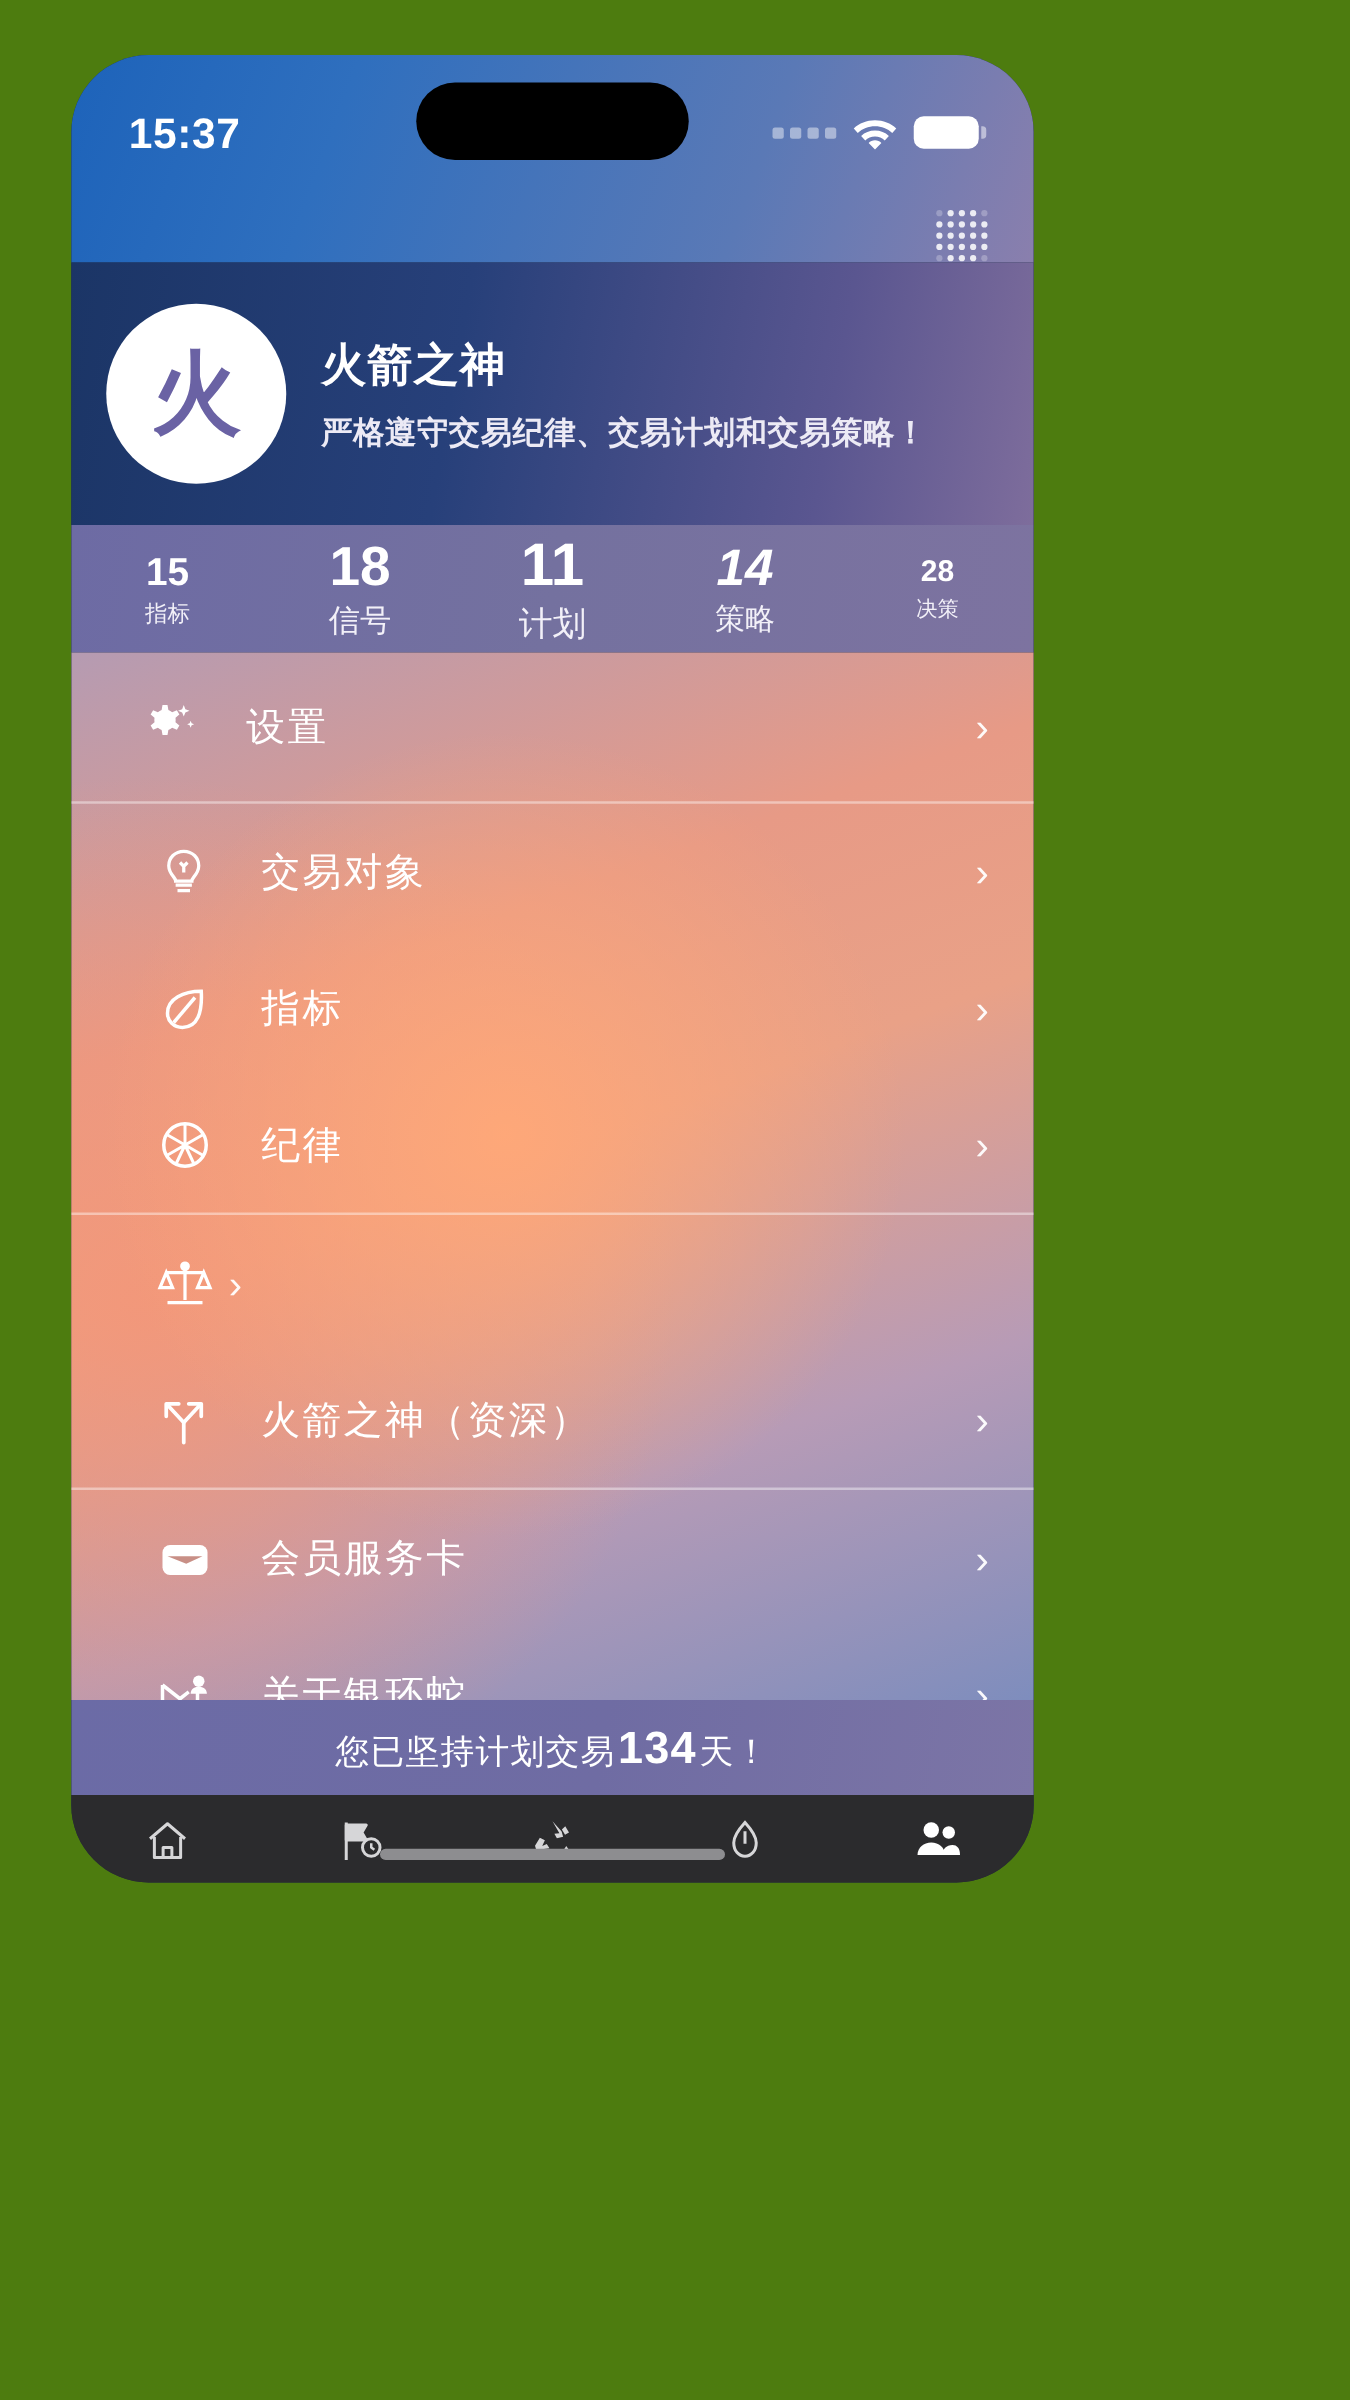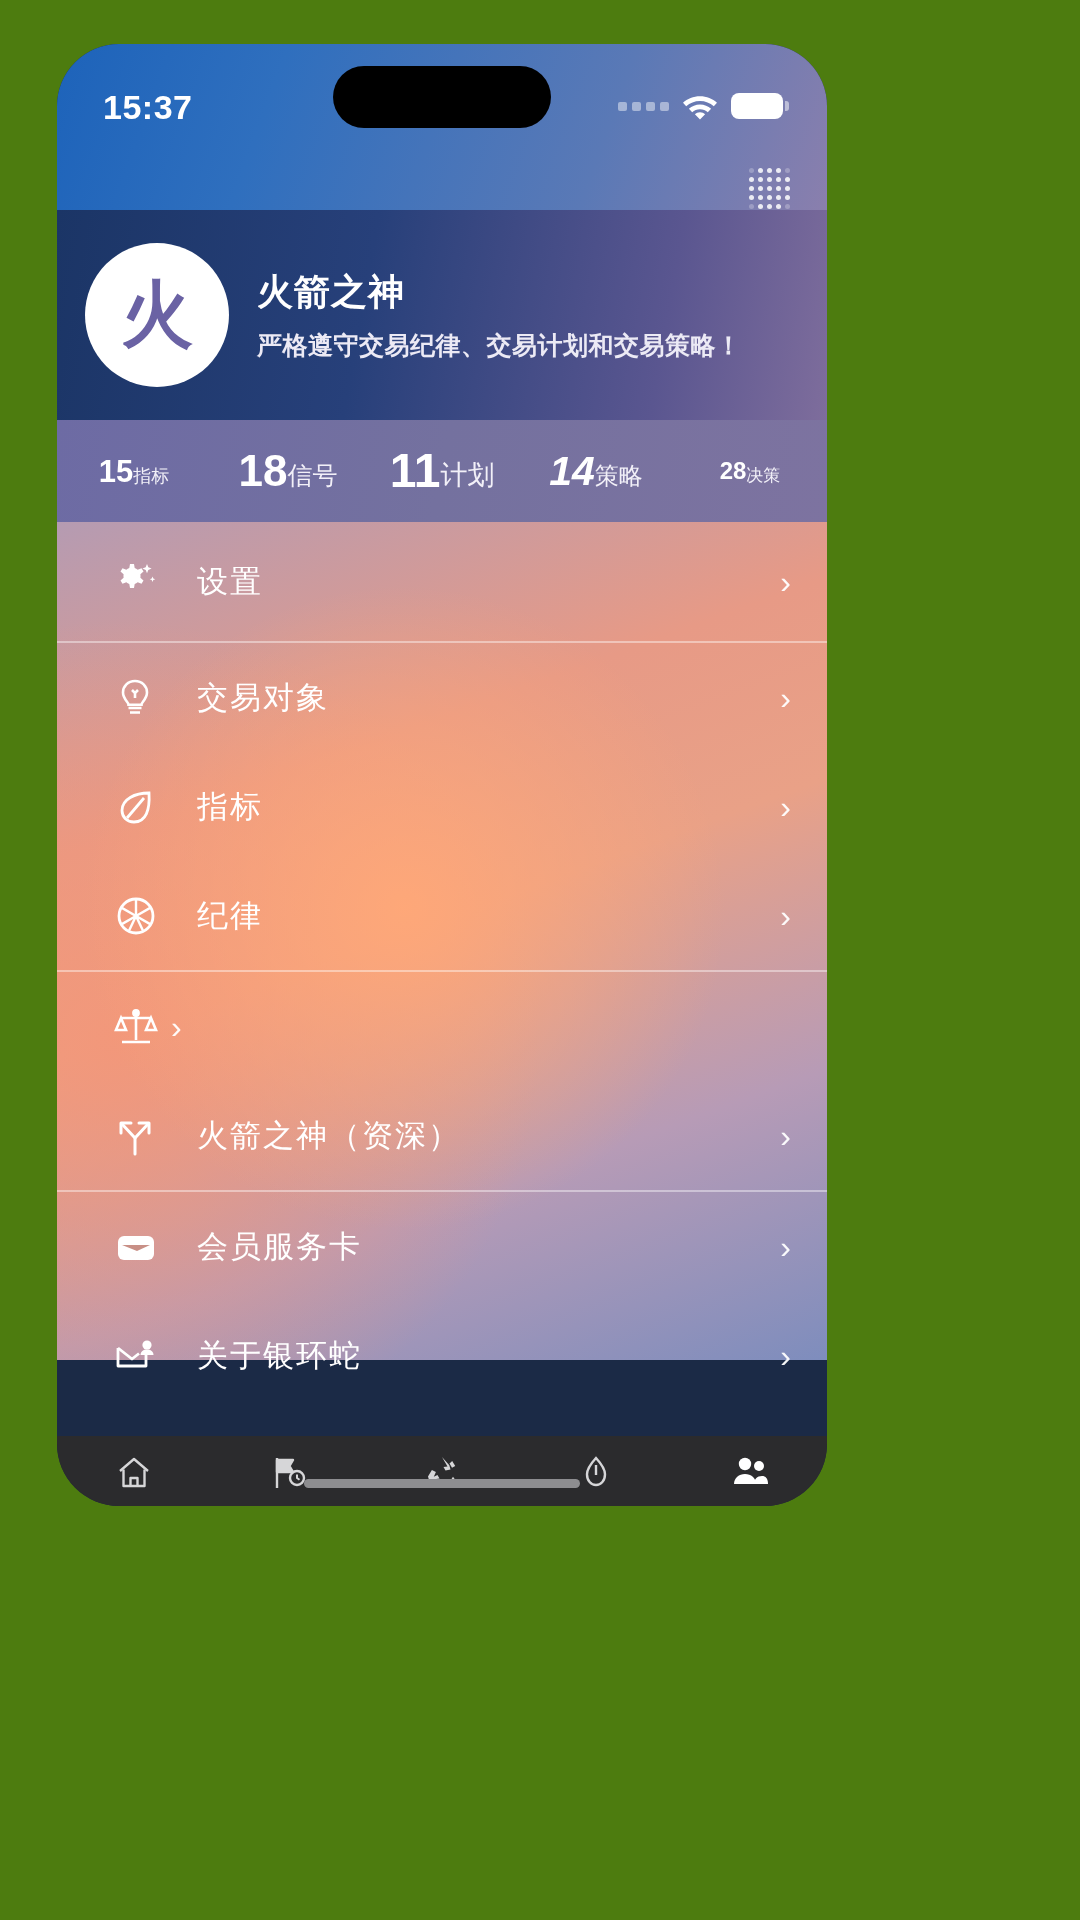--- a/index.html
+++ b/index.html
@@ -68,39 +68,39 @@
   .pinfo { margin-left:28px; }
   .pname { color:#fff; font-size:36px; font-weight:700; letter-spacing:1px; }
   .pdesc { color:#eceaf5; font-size:25px; font-weight:700; margin-top:12px; letter-spacing:.5px; }
 
   
   .stats {
     position:absolute; left:0; top:376px; width:100%; height:102px;
     background:linear-gradient(100deg,#6d6ba4 0%,#74719f 50%,#7d73a0 100%);
     display:flex; align-items:center;
   }
-  .stat { flex:1; display:flex; flex-direction:row; align-items:center; justify-content:center; }
+  .stat { flex:1; display:flex; flex-direction:column; align-items:center; justify-content:center; }
   .stat .num { color:#fff; font-weight:700; line-height:1; }
   .stat .lab { color:#f2f0f8; margin-top:9px; line-height:1; }
   .stat.s0 .num{font-size:31px;} .stat.s0 .lab{font-size:18px;}
   .stat.s1 .num{font-size:44px;} .stat.s1 .lab{font-size:25px;}
   .stat.s2 .num{font-size:48px;} .stat.s2 .lab{font-size:27px;}
   .stat.s3 .num{font-size:41px;font-style:italic;} .stat.s3 .lab{font-size:24px;}
   .stat.s4 .num{font-size:24px;} .stat.s4 .lab{font-size:17px;}
 
   
   .menu {
     position:absolute; left:0; top:478px; width:100%; height:838px;
     background:
       radial-gradient(circle at 45% 46%, rgba(255,168,120,.95) 0%, rgba(255,168,120,0) 52%),
       radial-gradient(circle at 8% 62%, rgba(244,150,120,.85) 0%, rgba(244,150,120,0) 48%),
       linear-gradient(160deg,#b59bb2 0%,#e79a86 30%,#e9a187 48%,#b79bb6 74%,#7e8dbd 100%);
   }
   .group { position:relative; }
-  .group + .group { border-top:2px solid rgba(255,255,255,.42); }
+  .group + .group { border-top:2px solid rgba(255,255,255,.42);padding-left:12px; }
 
   .row { height:109px; display:flex; align-items:center; padding:0 36px 0 56px; }
   .row .ico { width:58px; flex:0 0 auto; display:flex; align-items:center; justify-content:flex-start; }
   .row .ico svg { display:block; }
   .row .lbl { flex:1; color:#fff; font-size:31px; letter-spacing:2px; margin-left:26px; }
   .row .chev { color:rgba(255,255,255,.95); font-size:32px; font-weight:400; line-height:1; }
 
   .g0 .row { height:119px; }
 
   
@@ -313,20 +313,27 @@
               <circle cx="34" cy="12" r="4.6" fill="#fff" stroke="none"></circle>
               <path d="M27.5 22c0-3.6 2.9-5.6 6.5-5.6s6.5 2 6.5 5.6" stroke="none" fill="#fff"></path>
             </svg>
           </span>
           <span class="lbl">关于银环蛇</span>
           <span class="chev">›</span>
         </div>
       </div>
     </div>
 
+    <div class="footer">
+      <div class="ft">
+        <span>您已坚持计划交易</span>
+        <b>134</b>
+        <span>天！</span>
+      </div>
+    </div>
 
     <div class="tabbar">
       <div class="tab">
         <span class="ti">
           <svg width="38" height="38" viewBox="0 0 38 38" fill="none" stroke="#d6d6d8" stroke-width="2.4" stroke-linejoin="round">
             <path d="M5 17L19 5l14 12"></path>
             <path d="M8.5 15.5V32h21V15.5"></path>
             <path d="M15.5 32v-8h7v8"></path>
           </svg>
         </span>

